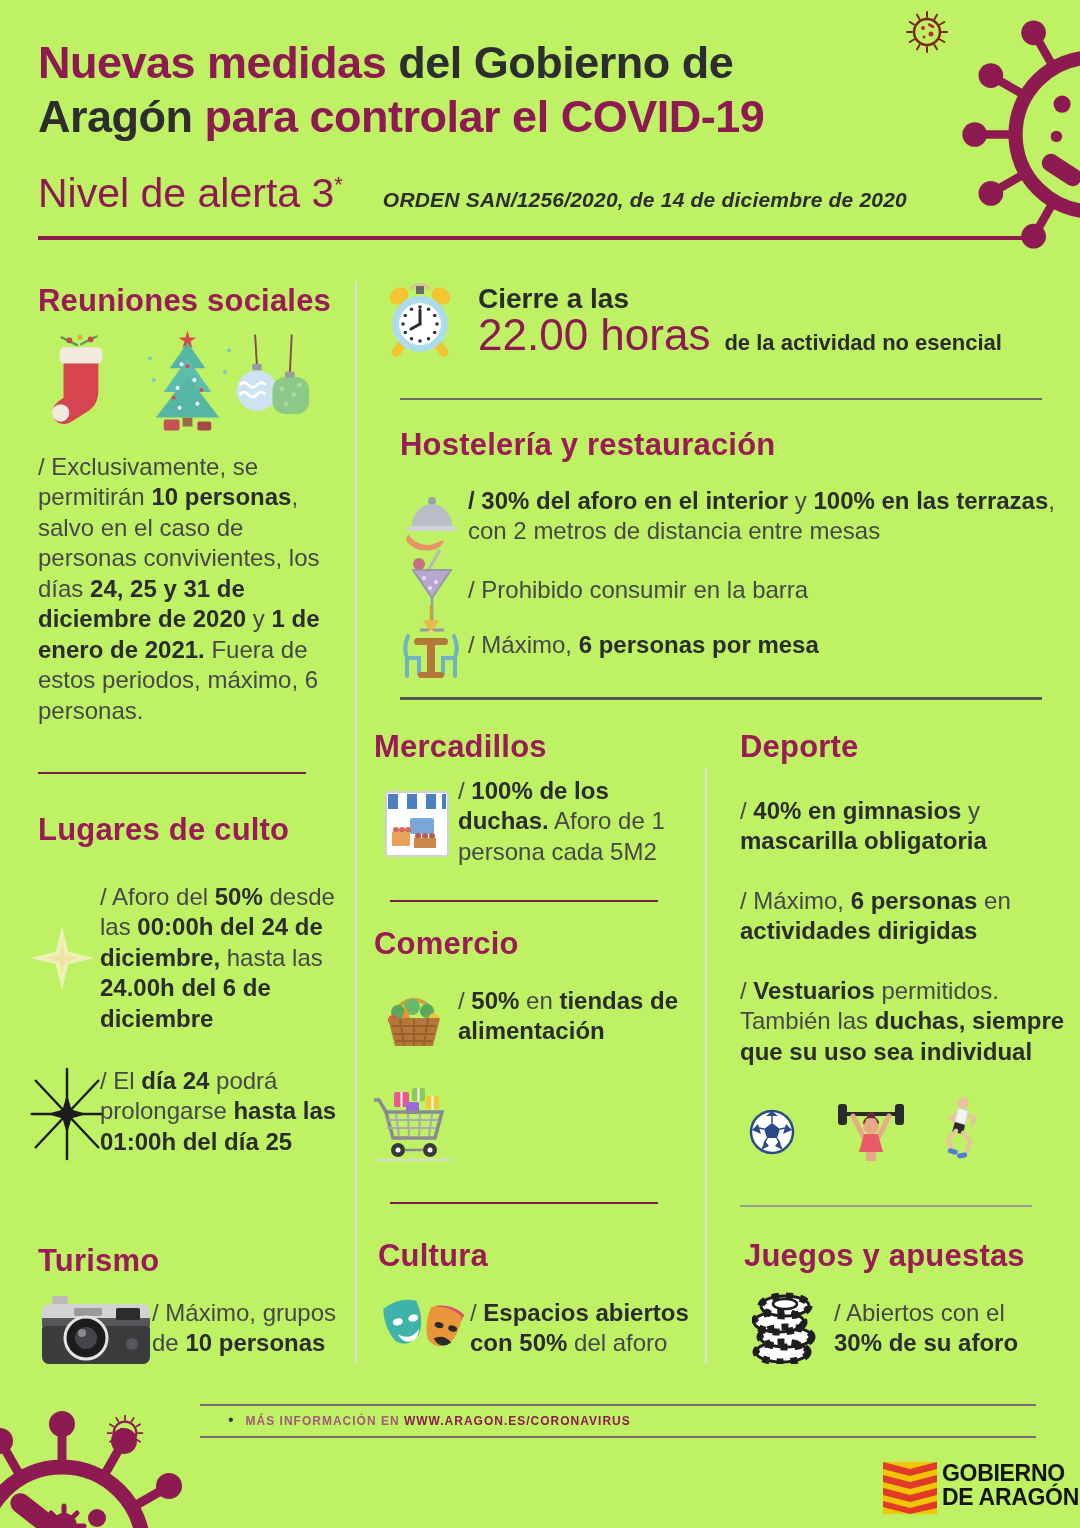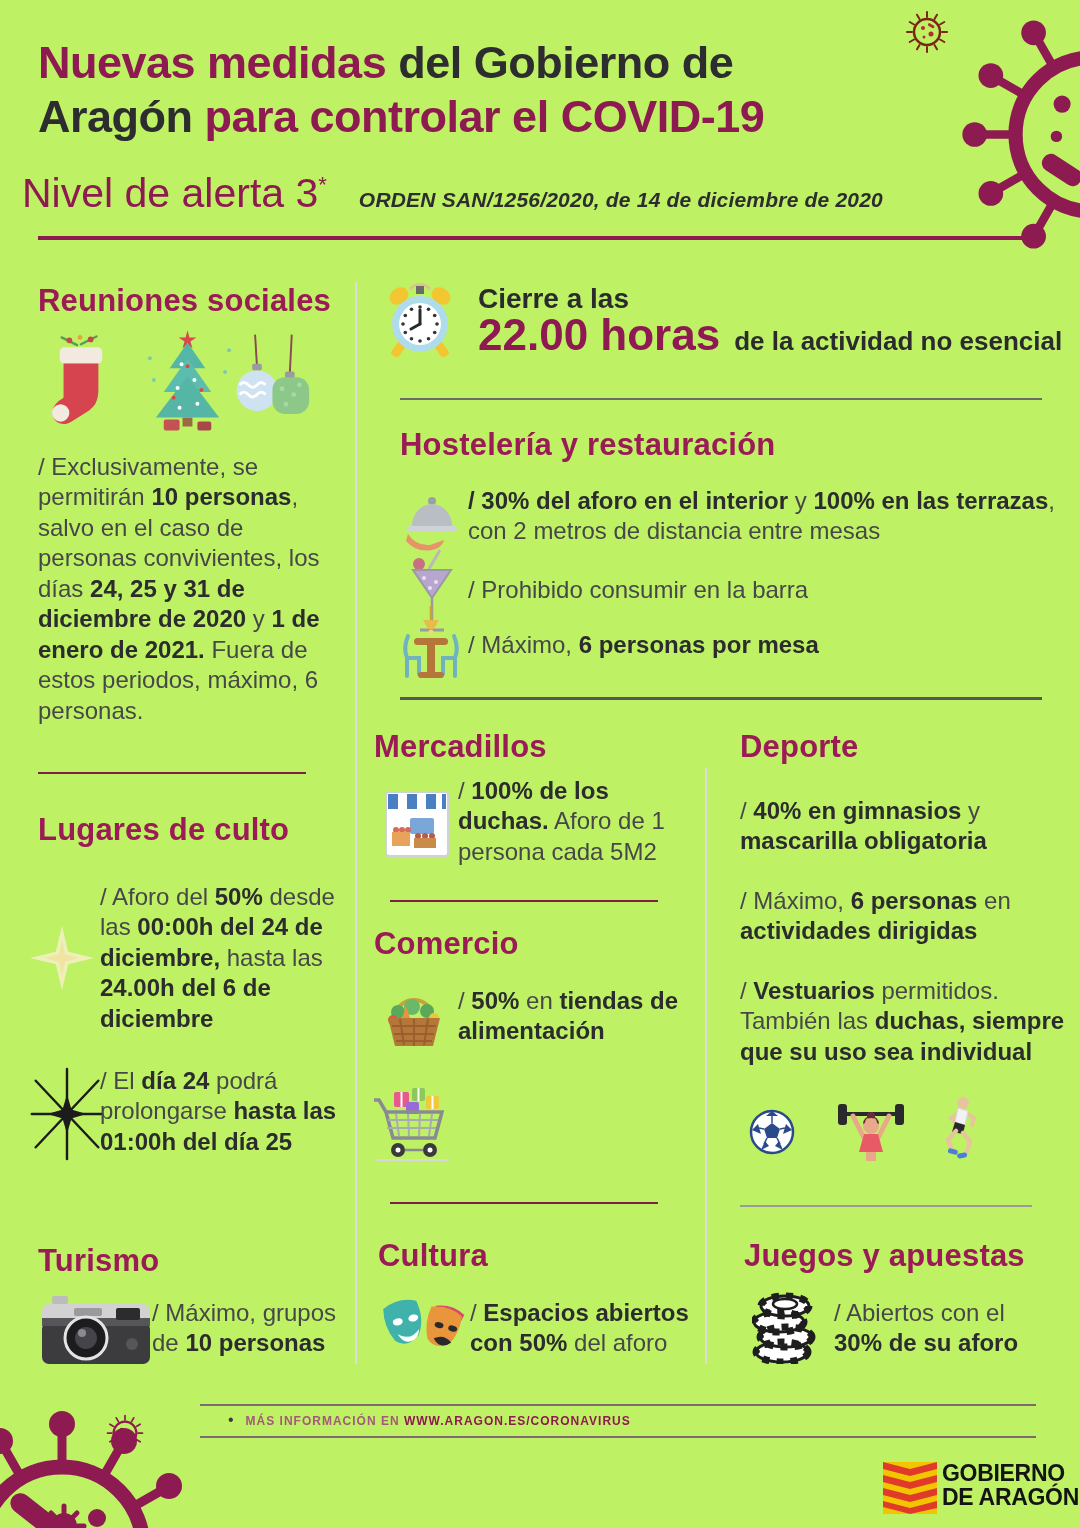--- a/index.html
+++ b/index.html
@@ -16,36 +16,36 @@
 .h2{font-weight:bold;font-size:31px;color:#9A1B56;letter-spacing:0.2px}
 .txt{font-size:24px;line-height:1.27;color:#474749}
 .txt b{color:#2c2c2f}
 .vline{width:2px;background:#dcdcdc}
 .hl-maroon{height:2px;background:#7c2148}
 .hl-dark{height:2px;background:#6a6a6a}
 .hl-darker{height:3px;background:#575757}
 .hl-gray{height:2px;background:#9b9b9b}
 .hl-foot{height:2px;background:#7d6a72}
 .cierre-label{font-size:28px;font-weight:bold;color:#2b2b2e}
-.cierre-time{font-size:44px;font-weight:bold;color:#8E1A52}
-.cierre-suffix{font-size:26px;font-weight:bold;color:#2b2b2e}
+.cierre-time{font-size:44px;font-weight:normal;color:#8E1A52}
+.cierre-suffix{font-size:22px;font-weight:bold;color:#2b2b2e}
 .info{font-size:12px;letter-spacing:1px;color:#A4597B;font-weight:bold}
 .info b{color:#8E1A52}
 .bullet{color:#3a3a3a;margin-right:12px;font-size:16px}
 .logo-text{font-size:23px;font-weight:bold;color:#141414;line-height:1.05;letter-spacing:-0.3px}
 svg{display:block}
 </style>
 </head>
 <body>
 
 <div id="page">
 
   <div class="abs title" style="left:38px;top:36px;width:860px"><b>Nuevas medidas</b> del Gobierno de<br>Aragón <b>para controlar el COVID-19</b></div>
 
-  <div class="abs" style="left:22px;top:170px;display:flex;align-items:baseline;gap:32px">
+  <div class="abs" style="left:38px;top:170px;display:flex;align-items:baseline;gap:40px">
     <div class="alert"><span>Nivel de alerta 3</span><sup>*</sup></div>
     <div class="order">ORDEN SAN/1256/2020, de 14 de diciembre de 2020</div>
   </div>
 
   <div class="abs rule" style="left:38px;top:236px;width:1002px"></div>
 
   <svg class="abs" style="left:903px;top:8px" width="48" height="48" viewBox="0 0 48 48">
     <circle cx="24" cy="24" r="13" fill="none" stroke="#7a2616" stroke-width="2.5"></circle>
     <g stroke="#7a2616" stroke-width="2" stroke-linecap="round">
       <line x1="39" y1="24" x2="44" y2="24"></line>

